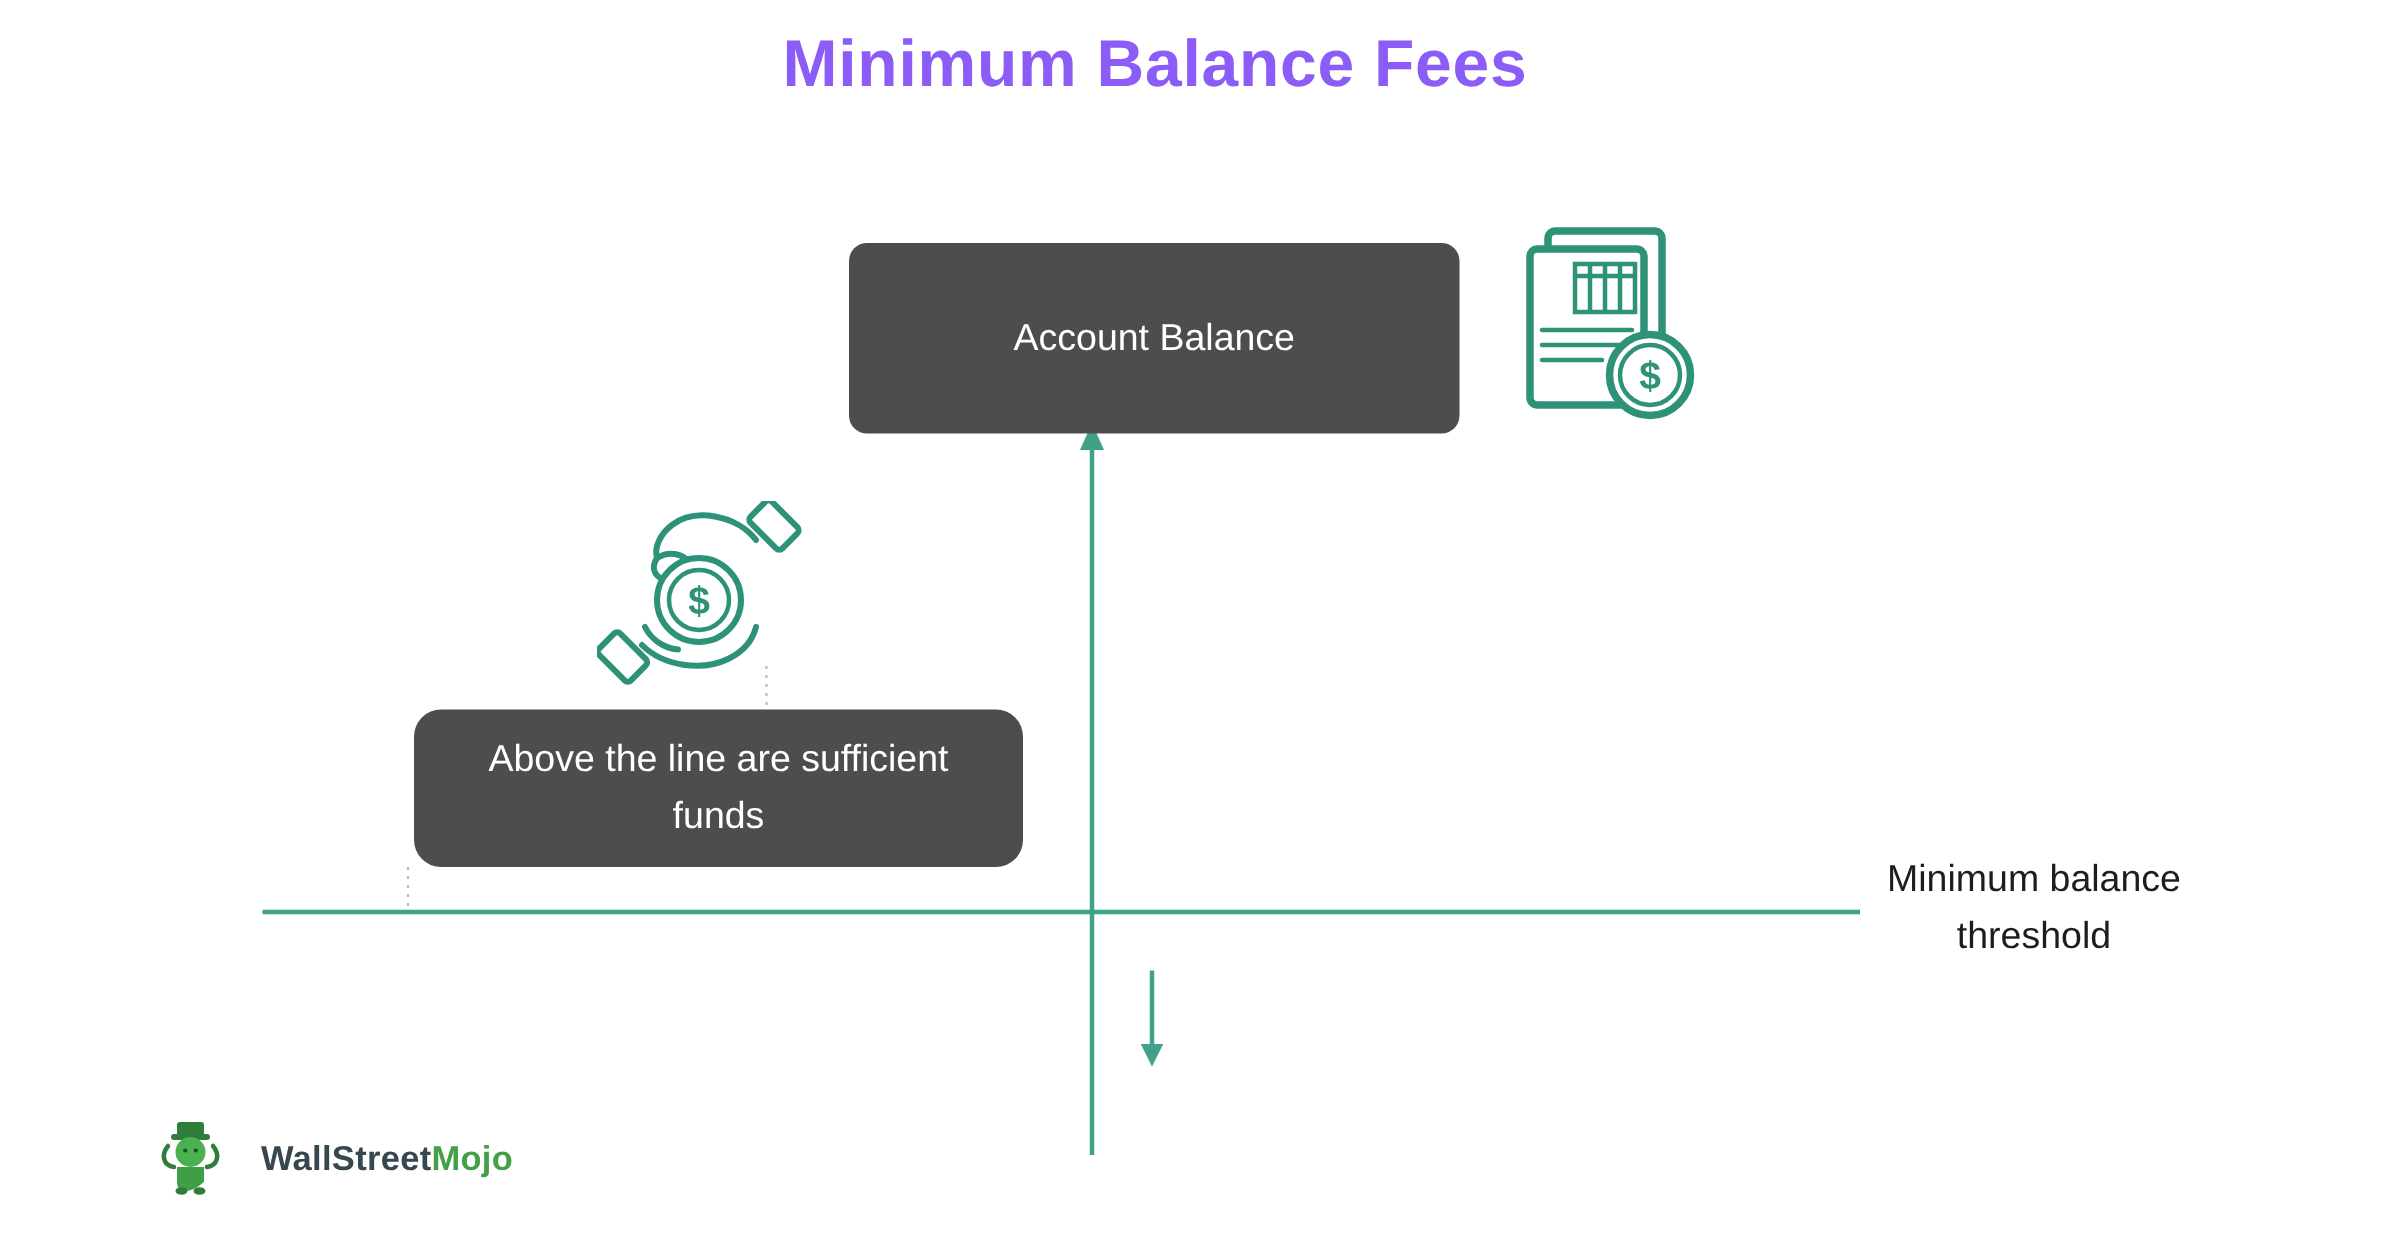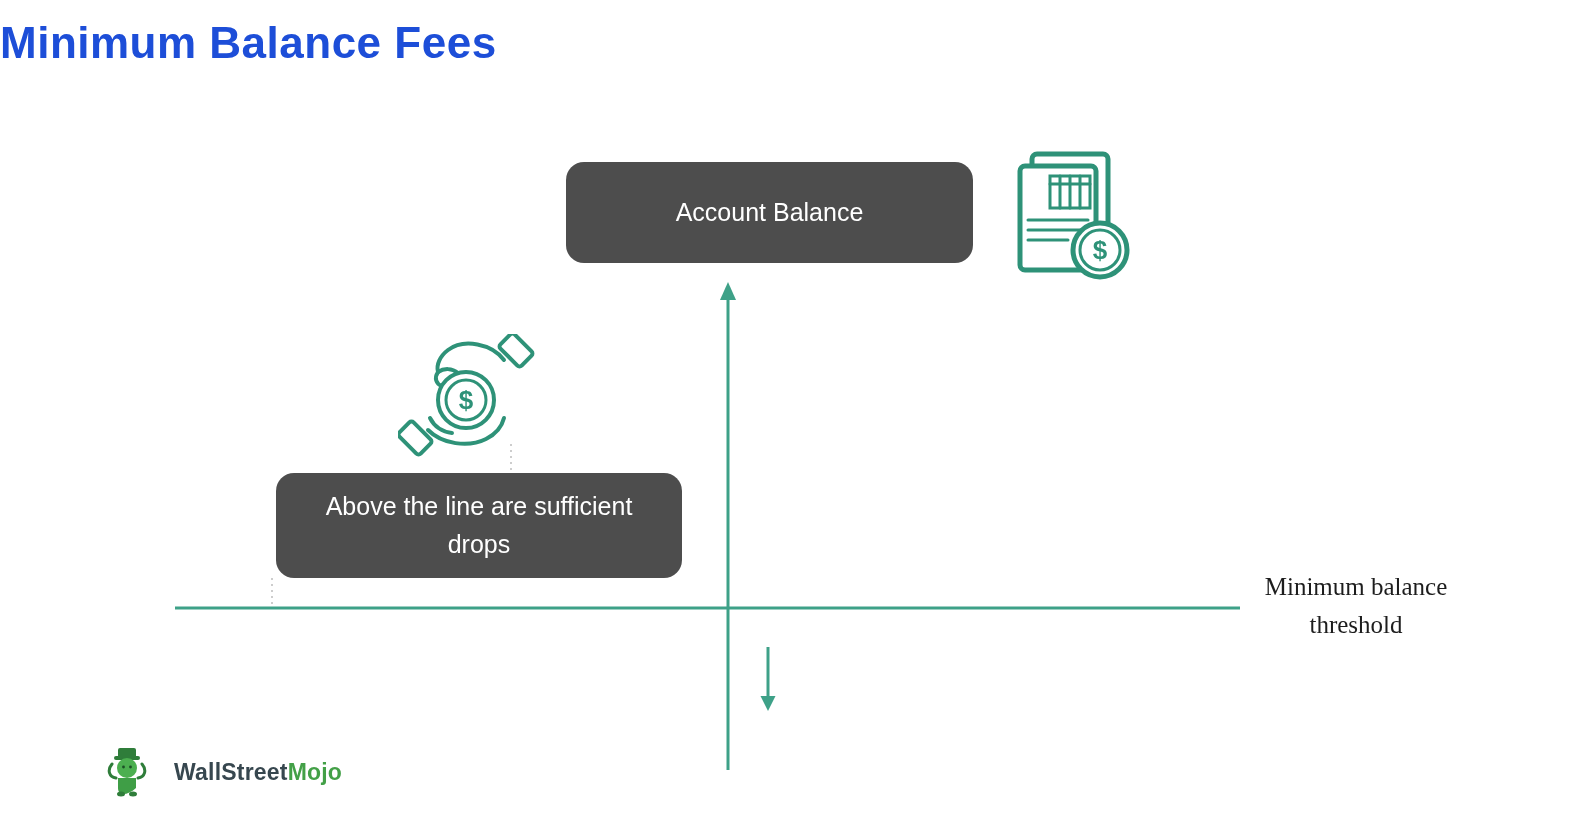--- a/index.html
+++ b/index.html
@@ -13,64 +13,64 @@
     width: 1588px;
     height: 840px;
     background: #ffffff;
     overflow: hidden;
   }
   .title {
     position: absolute;
     top: 18px;
     left: 0;
     width: 1540px;
-    text-align: left;
+    text-align: center;
     font-size: 44px;
     font-weight: 700;
-    color: #1d4ed8;
+    color: #8b5cf6;
     letter-spacing: 0.5px;
   }
   .dark-box {
     position: absolute;
     background: #4D4D4D;
     border-radius: 18px;
     color: #ffffff;
     display: flex;
     align-items: center;
     justify-content: center;
     text-align: center;
     font-size: 25px;
     line-height: 1.5;
     box-sizing: border-box;
     padding: 0 22px;
   }
   #account-balance-box {
     left: 566px;
     top: 162px;
     width: 407px;
-    height: 101px;
+    height: 127px;
+    border-radius: 12px;
   }
   #above-line-box {
     left: 276px;
     top: 473px;
     width: 406px;
     height: 105px;
   }
   .free-text {
     position: absolute;
     color: #1d1d1d;
     font-size: 25px;
     line-height: 1.5;
     text-align: center;
   }
   #threshold-label {
     left: 1228px;
     top: 568px;
     width: 256px;
-    font-family: Liberation Serif, serif;
   }
   #fee-note {
     left: 806px;
     top: 643px;
     width: 344px;
   }
   #axes-overlay {
     position: absolute;
     left: 0;
     top: 0;
@@ -155,21 +155,21 @@
 
       <path d="M30 96 C44 110 70 114 88 105 C98 100 104 92 106 84"></path>
       <path d="M32 84 C36 92 44 98 54 99"></path>
     </g>
     <circle cx="68" cy="66" r="28" fill="#ffffff" stroke="#2E9278" stroke-width="4"></circle>
     <circle cx="68" cy="66" r="20" fill="none" stroke="#2E9278" stroke-width="3"></circle>
     <text x="68" y="75" text-anchor="middle" font-size="26" font-weight="bold" fill="#2E9278" font-family="Liberation Sans, sans-serif">$</text>
   </svg>
 
   <div id="above-line-box" class="dark-box">
-    <span>Above the line are sufficient drops</span>
+    <span>Above the line are sufficient funds</span>
   </div>
 
   <div id="threshold-label" class="free-text">Minimum balance threshold</div>
 
 
   <div id="logo">
     <svg width="46" height="52" viewBox="0 0 46 52">
       <rect x="14" y="2" width="18" height="10" rx="2" fill="#2F7D3A"></rect>
       <rect x="10" y="10" width="26" height="4" rx="2" fill="#2F7D3A"></rect>
       <circle cx="23" cy="22" r="10" fill="#4CAF50"></circle>

